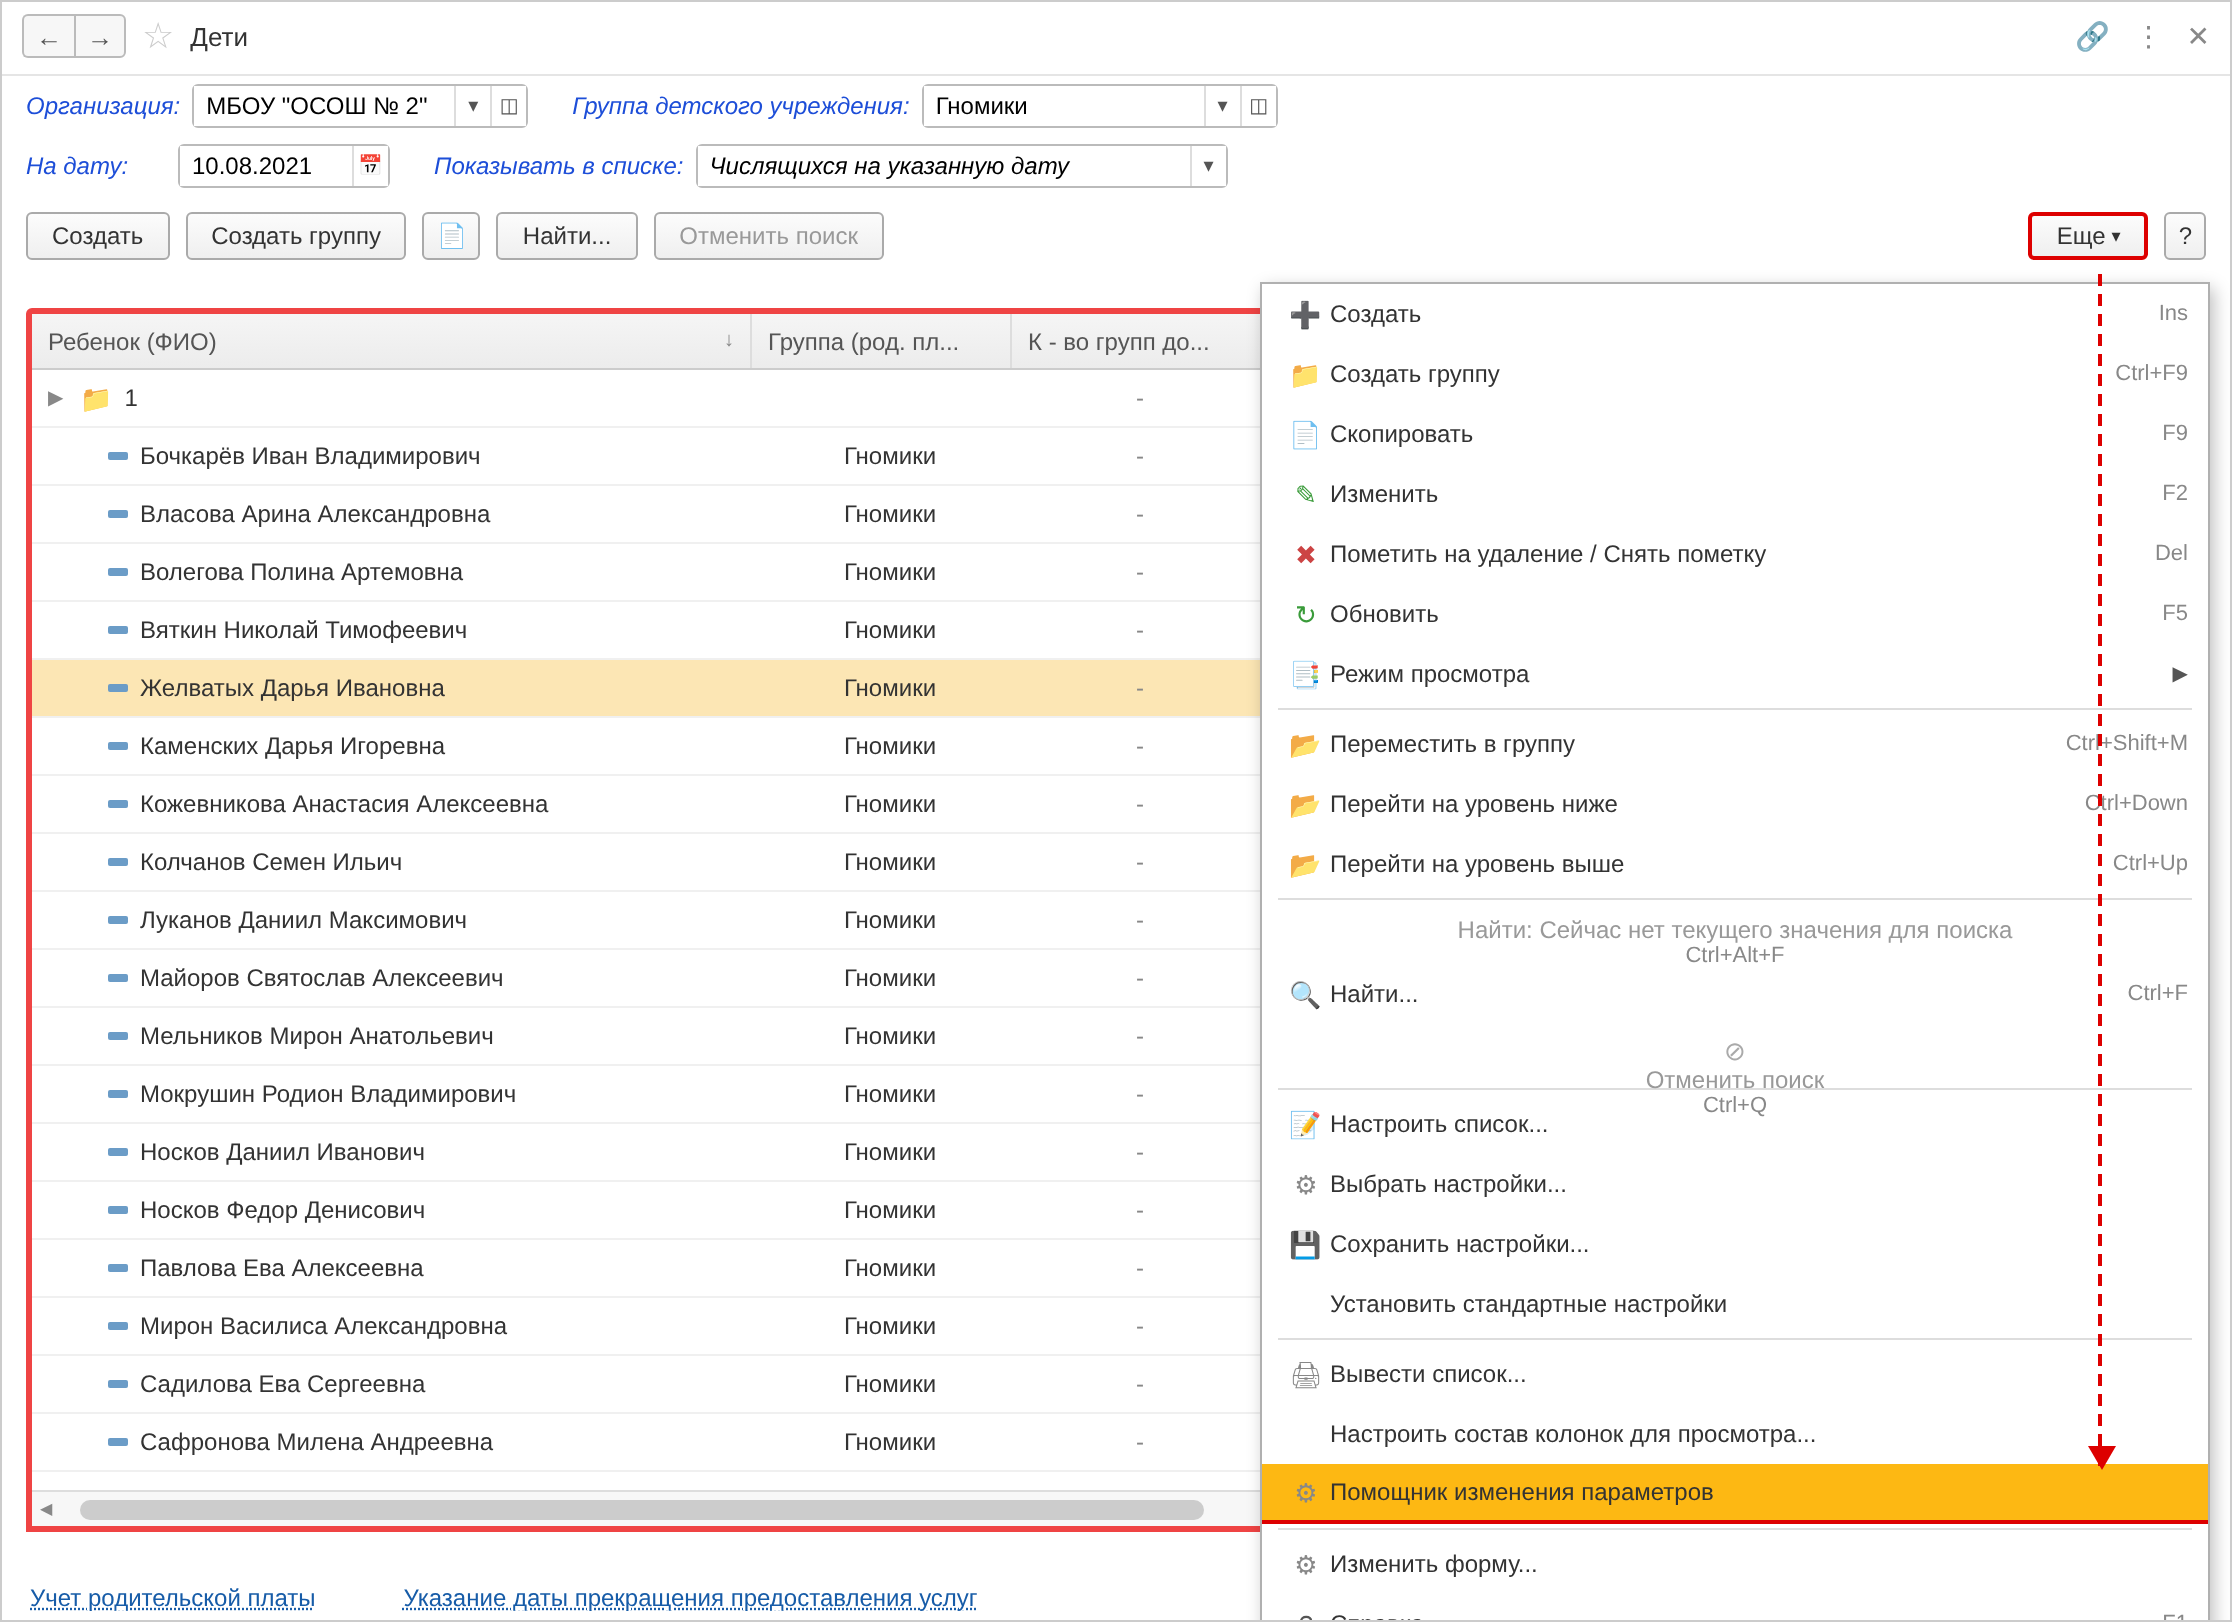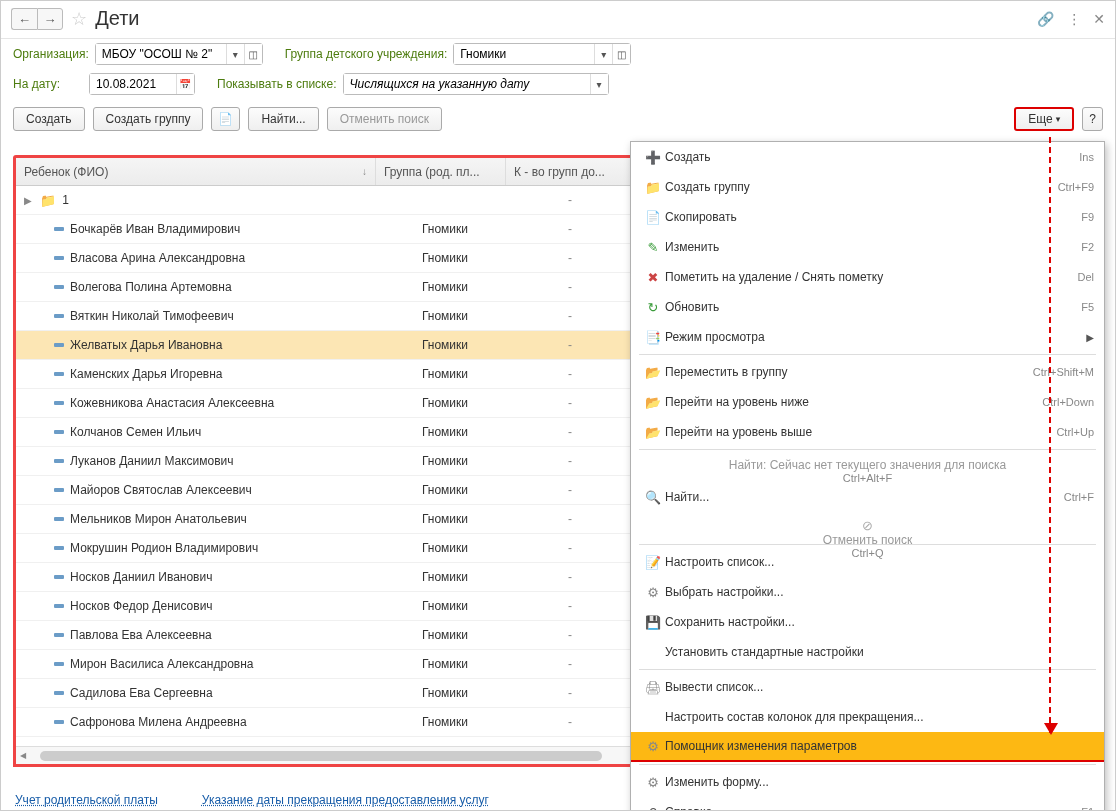--- a/index.html
+++ b/index.html
@@ -41,21 +41,21 @@
     }
     .nav-btn:nth-child(2) {
       border-radius: 0 3px 3px 0;
     }
     .star-icon {
       margin: 0 8px;
       color: #ccc;
       font-size: 18px;
     }
     .page-title {
-      font-size: 20px;
+      font-size: 13px;
       font-weight: normal;
       color: #333;
     }
     .header-right {
       margin-left: auto;
       display: flex;
       align-items: center;
       gap: 12px;
     }
     .header-right span {
@@ -63,21 +63,22 @@
       font-size: 14px;
       cursor: pointer;
     }
     .filter-row {
       display: flex;
       align-items: center;
       padding: 4px 12px;
       gap: 6px;
     }
     .filter-label {
-      color: #4d7c0f;
+      color: #1d4ed8;
+      font-style: italic;
     }
     .combo {
       display: inline-flex;
       align-items: center;
       border: 1px solid #bbb;
       background: #fff;
       height: 22px;
       border-radius: 3px;
     }
     .combo-input {
@@ -644,21 +645,21 @@
       <span class="menu-icon" style="color: rgb(85, 85, 85);"></span>
       <span class="menu-label">Установить стандартные настройки</span>
     </div>
     <div class="menu-sep"></div>
     <div class="menu-item">
       <span class="menu-icon" style="color: rgb(136, 136, 136);">🖨</span>
       <span class="menu-label">Вывести список...</span>
     </div>
     <div class="menu-item">
       <span class="menu-icon" style="color: rgb(85, 85, 85);"></span>
-      <span class="menu-label">Настроить состав колонок для прекращения...</span>
+      <span class="menu-label">Настроить состав колонок для просмотра...</span>
     </div>
     <div class="menu-item highlight highlight-underline">
       <span class="menu-icon" style="color: rgb(136, 136, 136);">⚙</span>
       <span class="menu-label">Помощник изменения параметров</span>
     </div>
     <div class="menu-sep"></div>
     <div class="menu-item">
       <span class="menu-icon" style="color: rgb(136, 136, 136);">⚙</span>
       <span class="menu-label">Изменить форму...</span>
     </div>

